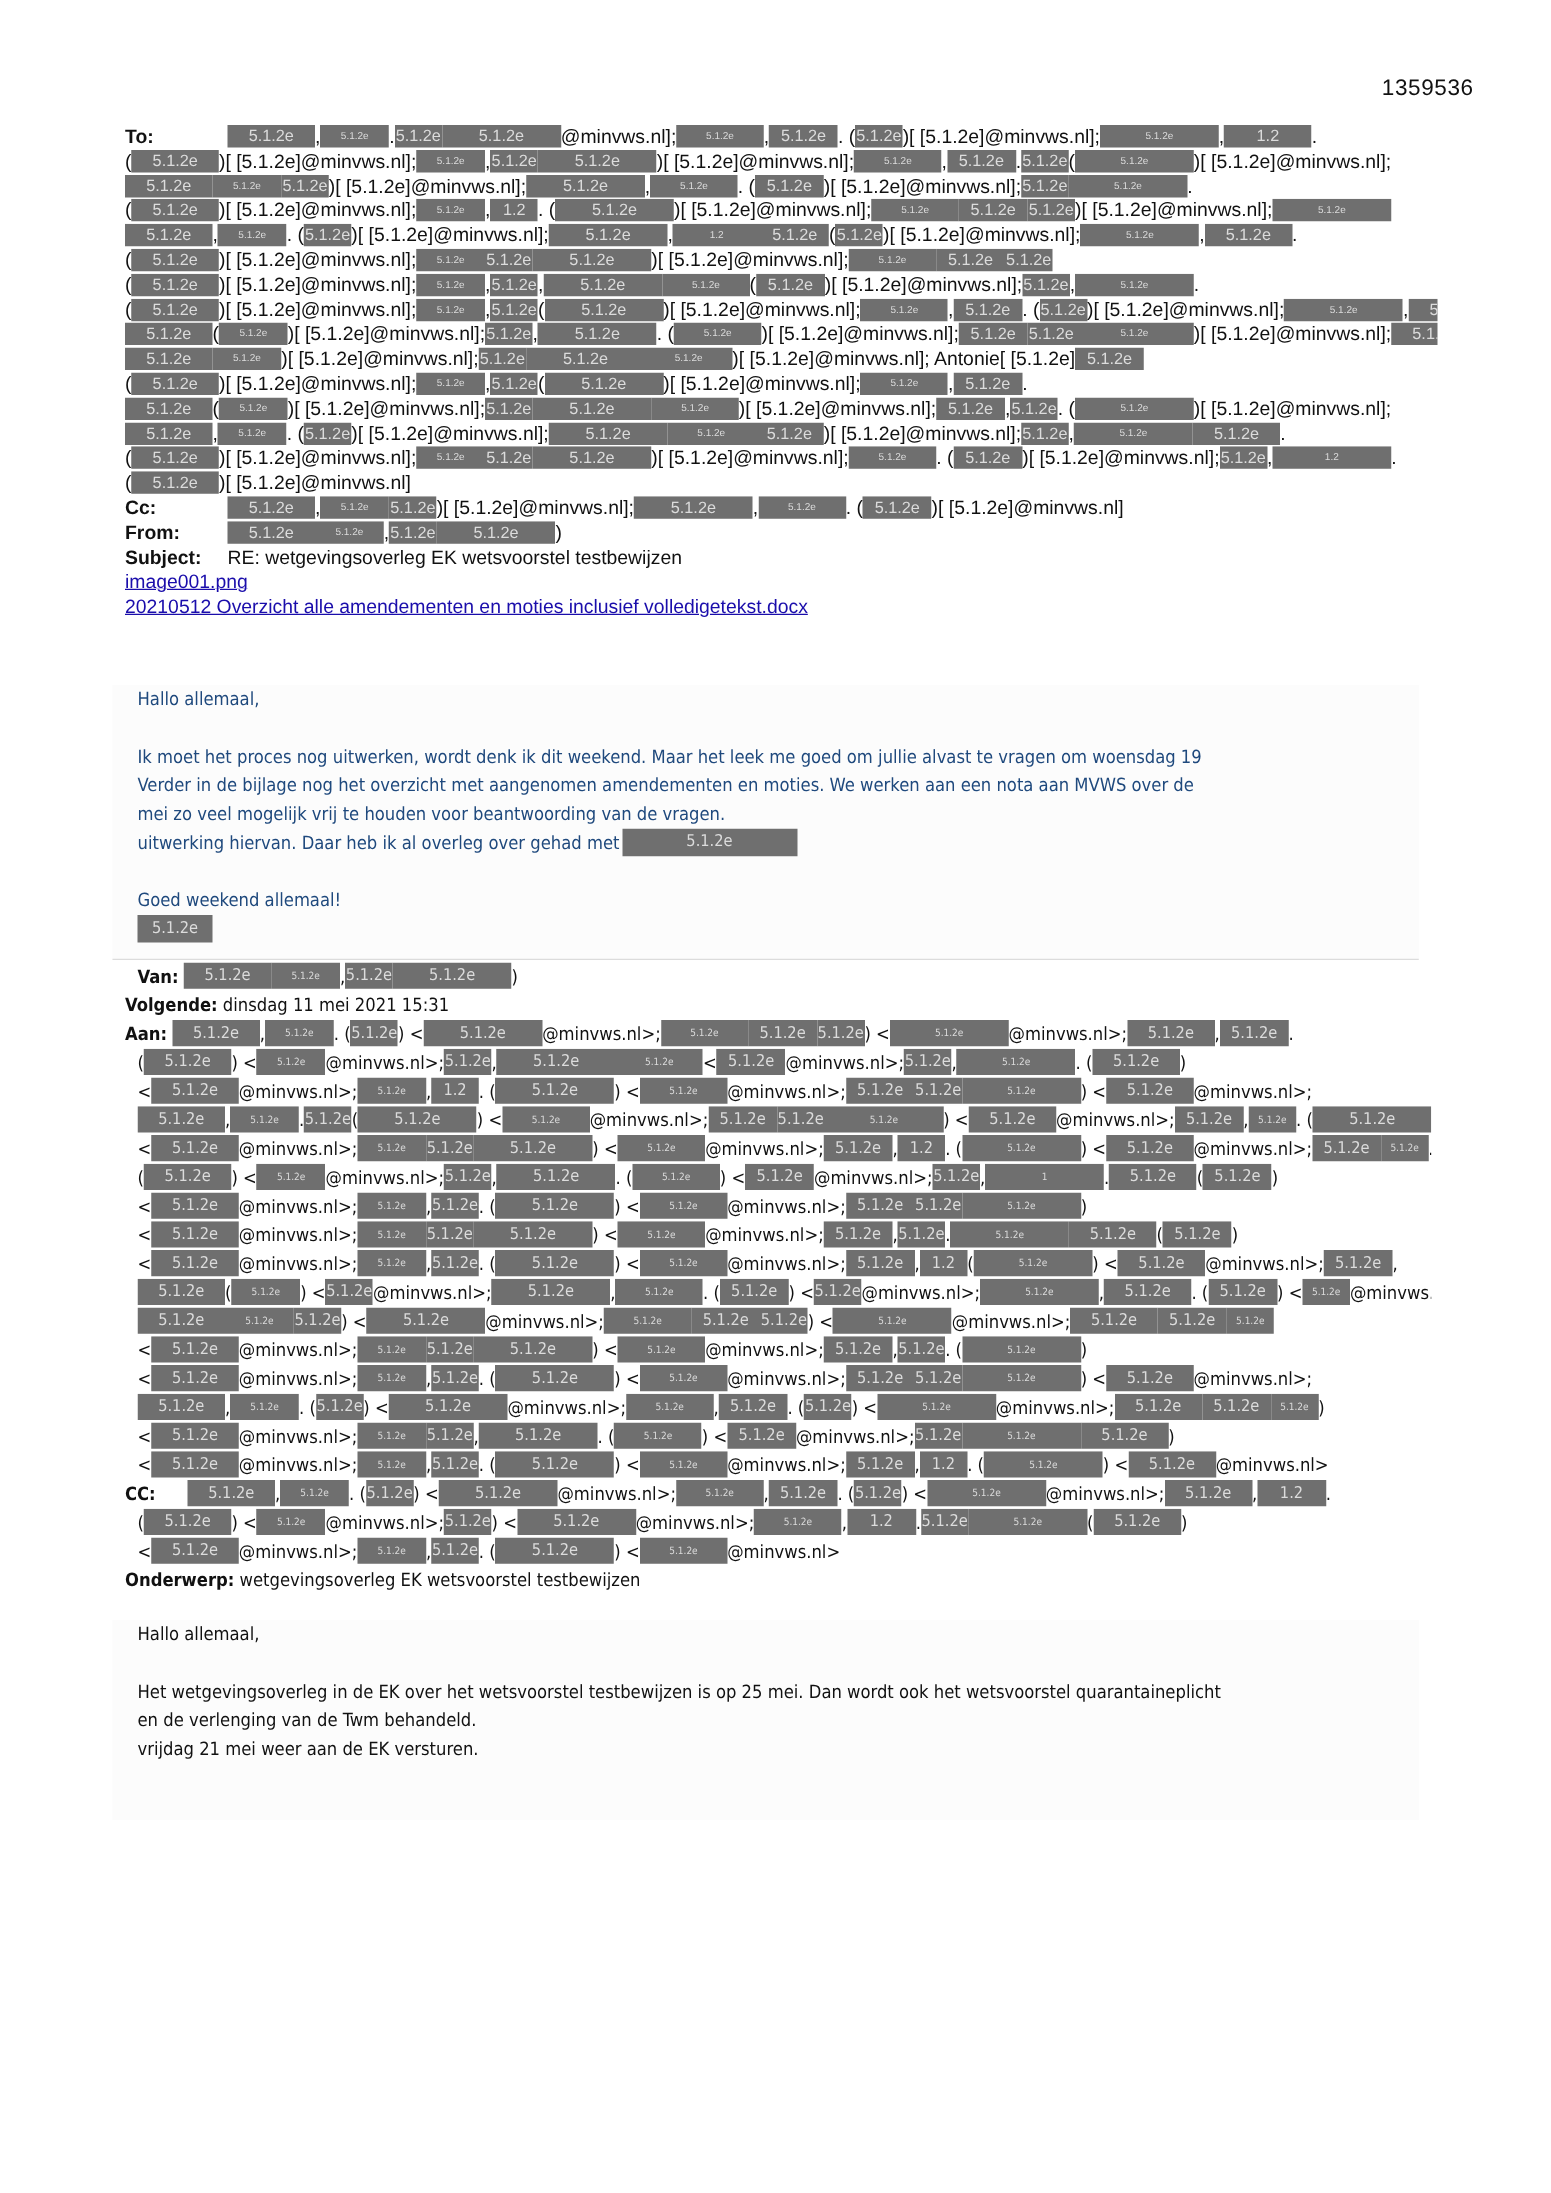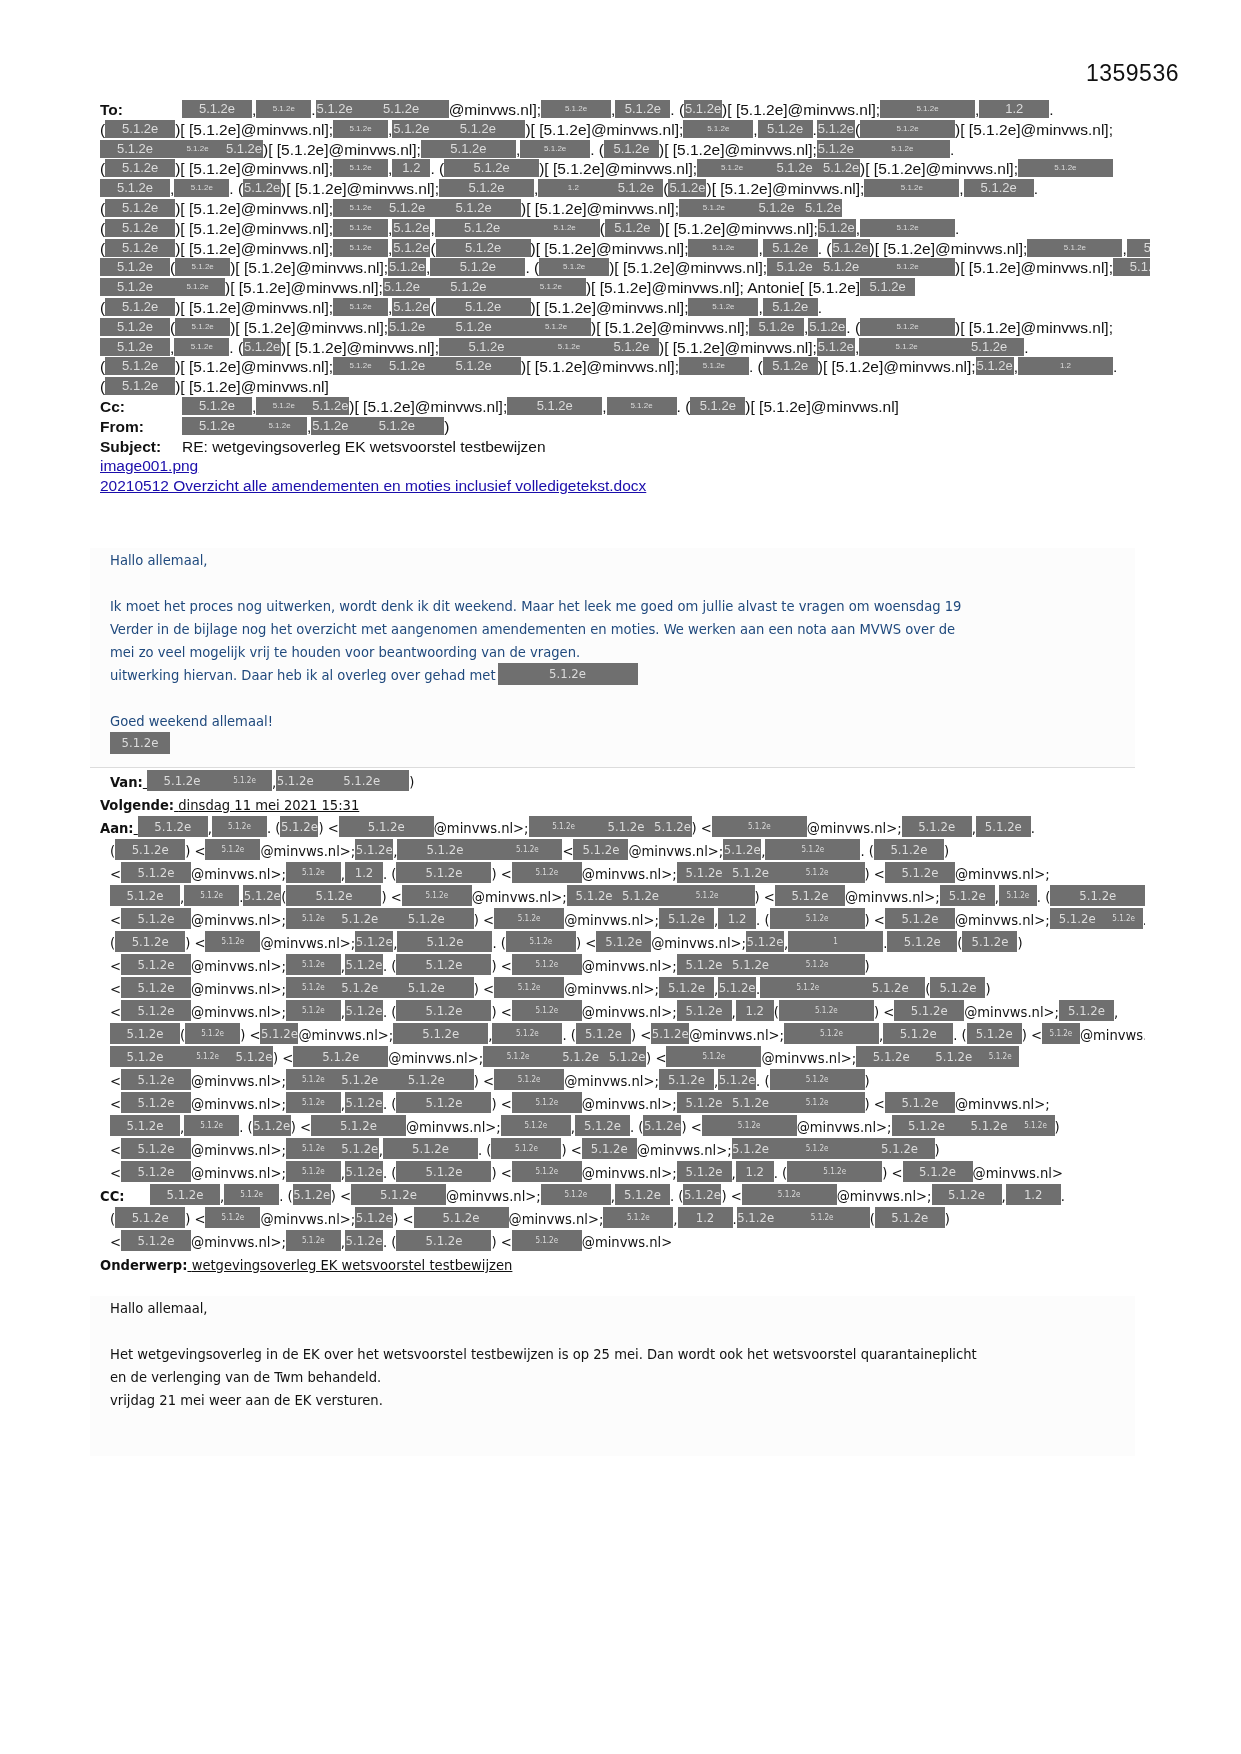--- a/index.html
+++ b/index.html
@@ -1,31 +1,31 @@
 <!DOCTYPE html>
 <html><head>
 <meta charset="utf-8">
 <style>
   html,body{margin:0;padding:0;background:#fff;}
   body{width:1241px;height:1754px;position:relative;overflow:hidden;font-family:"Liberation Sans",sans-serif;color:#111;}
-  .docid{position:absolute;top:60px;right:62px;font-size:23px;letter-spacing:0.5px;color:#111;}
+  .docid{position:absolute;top:60px;right:62px;font-size:18px;letter-spacing:0.5px;color:#111;}
   .hdr{position:absolute;left:100px;top:100px;width:1050px;font-size:15.5px;line-height:19.8px;}
   .hline{white-space:nowrap;height:19.8px;overflow:hidden;}
   .lbl{font-weight:bold;display:inline-block;}
   .lbl.w{width:82px;}
   .r{display:inline-block;background:#6f6f6f;color:#dcdcdc;text-align:center;height:18px;line-height:18px;vertical-align:top;font-size:13px;}
   .r.s{font-size:8px;}
   .t{display:inline-block;vertical-align:top;}
   .link{color:#1a0dab;text-decoration:underline;display:block;}
   .blk{position:absolute;left:90px;width:1045px;background:#fcfcfc;font-family:"DejaVu Sans Condensed","DejaVu Sans",sans-serif;}
   .body1{top:548px;height:220px;color:#1f497d;font-size:14.6px;line-height:23px;padding:0 0 0 20px;box-sizing:border-box;}
   .body1 p{margin:0;}
   .sep{position:absolute;left:90px;top:767px;width:1045px;height:1px;background:#dcdcdc;}
   .fwd{position:absolute;left:100px;top:770px;width:1045px;font-family:"DejaVu Sans Condensed","DejaVu Sans",sans-serif;font-size:14.6px;line-height:23px;}
-  .fwd .hline{height:23px;line-height:23px;text-decoration:underline;}
+  .fwd .hline{height:23px;line-height:23px;}
   .fwd .r{height:21px;line-height:21px;}
   .body2{top:1296px;height:160px;color:#111;font-size:14.6px;line-height:23px;padding:0 0 0 20px;box-sizing:border-box;}
   .body2 p{margin:0;}
 </style>
 </head>
 <body>
 
 <div class="docid">1359536</div>
 
 <div class="hdr">

